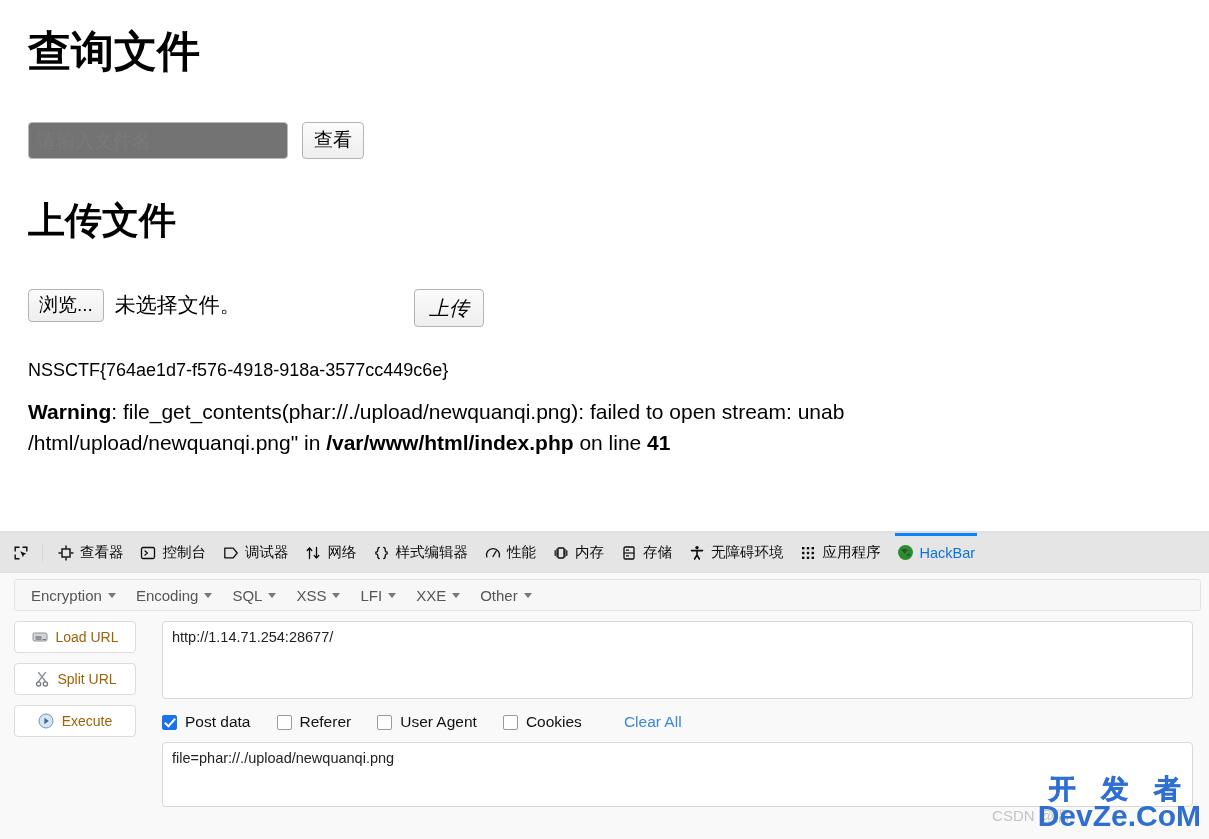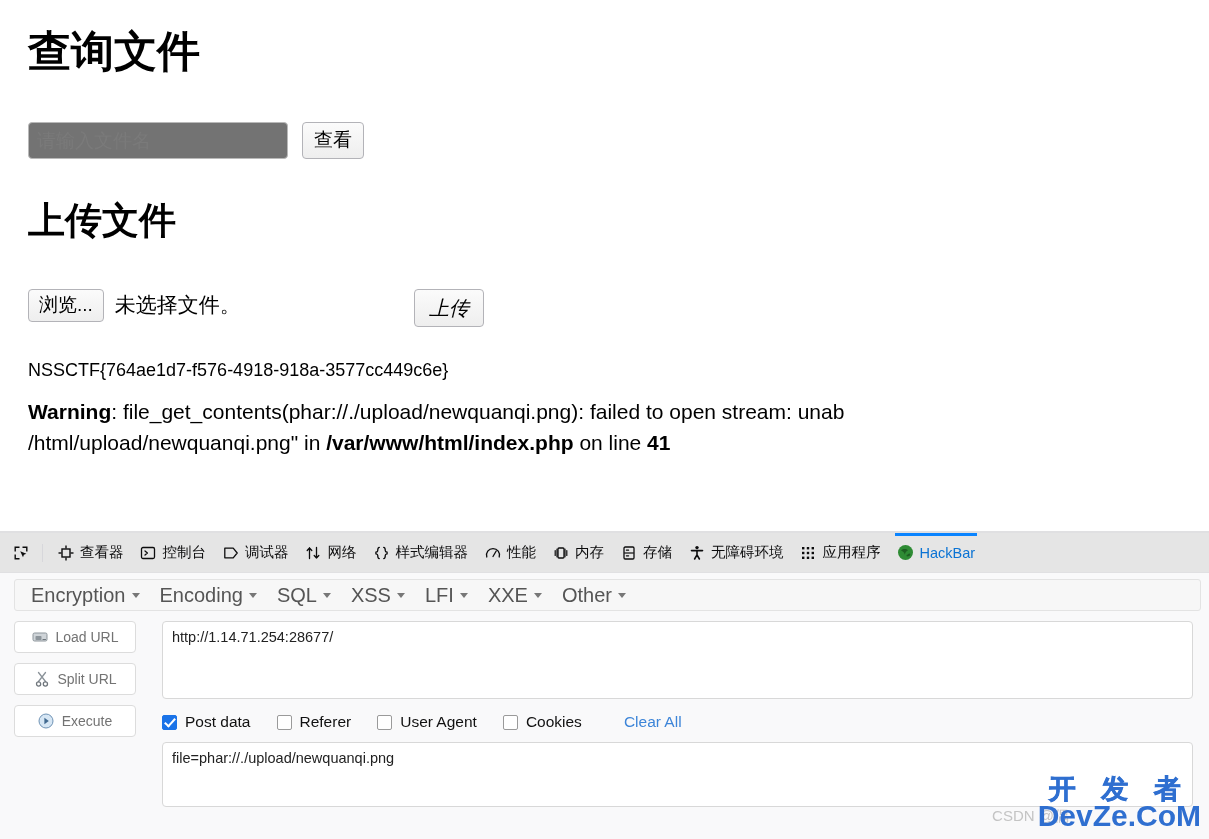--- a/index.html
+++ b/index.html
@@ -182,21 +182,21 @@
     margin: 6px 8px 0 14px;
     height: 32px;
     background: #f7f7f7;
     border: 1px solid #e3e3e3;
     border-radius: 3px;
     display: flex;
     align-items: center;
     padding: 0 6px;
   }
   .hb-menu {
-    font-size: 20px;
+    font-size: 15px;
     color: #555;
     padding: 4px 10px;
     cursor: pointer;
     display: inline-flex;
     align-items: center;
     gap: 6px;
   }
   .caret {
     width: 0; height: 0;
     border-left: 4px solid transparent;
@@ -215,21 +215,21 @@
     height: 32px;
     margin-bottom: 10px;
     background: #fff;
     border: 1px solid #dcdcdc;
     border-radius: 4px;
     display: flex;
     align-items: center;
     justify-content: center;
     gap: 7px;
     font-size: 14px;
-    color: #737373;
+    color: #a16207;
     cursor: pointer;
   }
   .hb-right { flex: 1; padding-left: 22px; padding-right: 8px; }
   .hb-textarea {
     width: 100%;
     height: 78px;
     border: 1px solid #d8d8d8;
     border-radius: 4px;
     background: #fff;
     font-family: "Liberation Sans", sans-serif;

